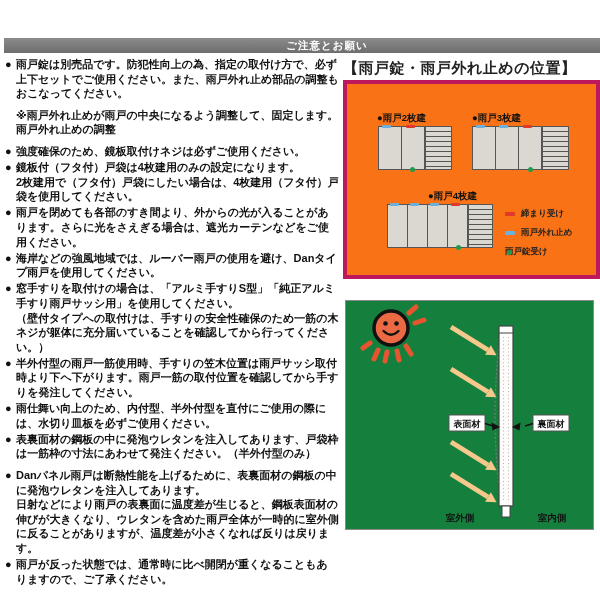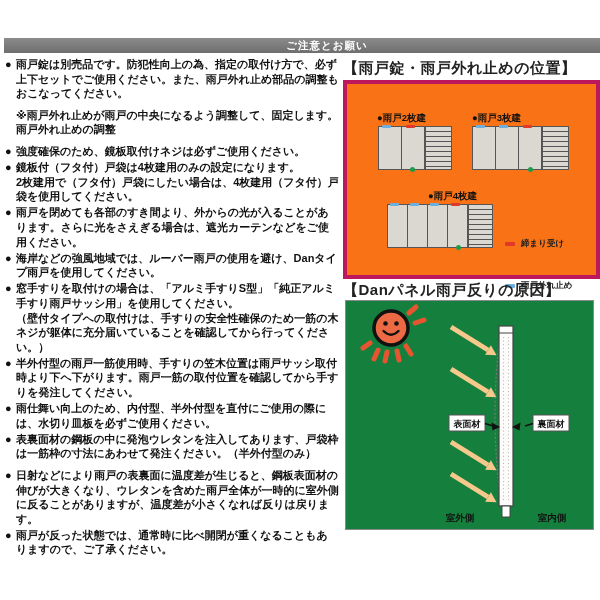--- a/index.html
+++ b/index.html
@@ -34,21 +34,21 @@
   .tob{border:1px solid #555;border-left:1px solid #555;
        background:repeating-linear-gradient(to bottom,#dbd7d1 0 4px,#555 4px 5px);}
   .tob26{width:25px;height:42px;}
   .tob24{width:23px;height:42px;}
   .mk{position:absolute;width:9px;height:3px;border-radius:1px;}
   .mk-blue{background:#6db0dd;}
   .mk-red{background:#e0392a;}
   .mk-green{position:absolute;width:5px;height:5px;border-radius:50%;background:#229a4d;}
 
   .legend{position:absolute;left:158px;top:124px;}
-  .lrow{display:flex;align-items:center;margin-bottom:7px;margin-top:30px;}
+  .lrow{display:flex;align-items:center;margin-bottom:7px;}
   .lmk{width:10px;height:3.5px;border-radius:1px;margin-right:6px;flex:0 0 auto;}
   .lmk.dot{width:5px;height:5px;border-radius:50%;margin-left:2px;margin-right:9px;}
   .ltxt{font-size:8.5px;font-weight:bold;color:#222;}
 
   svg text{font-family:"Liberation Sans","DejaVu Sans",sans-serif;}
 </style>
 </head>
 <body>
 
 <div class="page">
@@ -95,20 +95,21 @@
     <div class="li">
       <span class="blt">●</span>
       <span>雨仕舞い向上のため、内付型、半外付型を直付にご使用の際には、水切り皿板を必ずご使用ください。</span>
     </div>
     <div class="li">
       <span class="blt">●</span>
       <span>表裏面材の鋼板の中に発泡ウレタンを注入してあります、戸袋枠は一筋枠の寸法にあわせて発注ください。（半外付型のみ）</span>
     </div>
     <div class="li mt7">
       <span class="blt">●</span>
+      <span>Danパネル雨戸は断熱性能を上げるために、表裏面材の鋼板の中に発泡ウレタンを注入してあります。</span>
       <div>日射などにより雨戸の表裏面に温度差が生じると、鋼板表面材の伸びが大きくなり、ウレタンを含めた雨戸全体が一時的に室外側に反ることがありますが、温度差が小さくなれば反りは戻ります。</div>
     </div>
     <div class="li">
       <span class="blt">●</span>
       <span>雨戸が反った状態では、通常時に比べ開閉が重くなることもありますので、ご了承ください。</span>
     </div>
   </div>
 
   <div class="rtitle" style="top:59px;">【雨戸錠・雨戸外れ止めの位置】</div>
 
@@ -165,21 +166,20 @@
         <span class="lmk mk-blue"></span>
         <span class="ltxt">雨戸外れ止め</span>
       </div>
       <div class="lrow">
         <span class="lmk dot mk-green" style="background:#229a4d;"></span>
         <span class="ltxt">雨戸錠受け</span>
       </div>
     </div>
   </div>
 
-  <div class="rtitle" style="top:281px;">【Danパネル雨戸反りの原因】</div>
 
   <div class="box2">
     <svg width="247" height="228" viewBox="0 0 247 228">
 
       <g stroke="#e6552f" stroke-width="5" stroke-linecap="round">
         <line x1="63" y1="12" x2="70" y2="6"></line>
         <line x1="69" y1="22" x2="78" y2="19"></line>
         <line x1="24" y1="42" x2="17" y2="47"></line>
         <line x1="32" y1="49" x2="28" y2="58"></line>
         <line x1="41" y1="51" x2="39" y2="60"></line>

